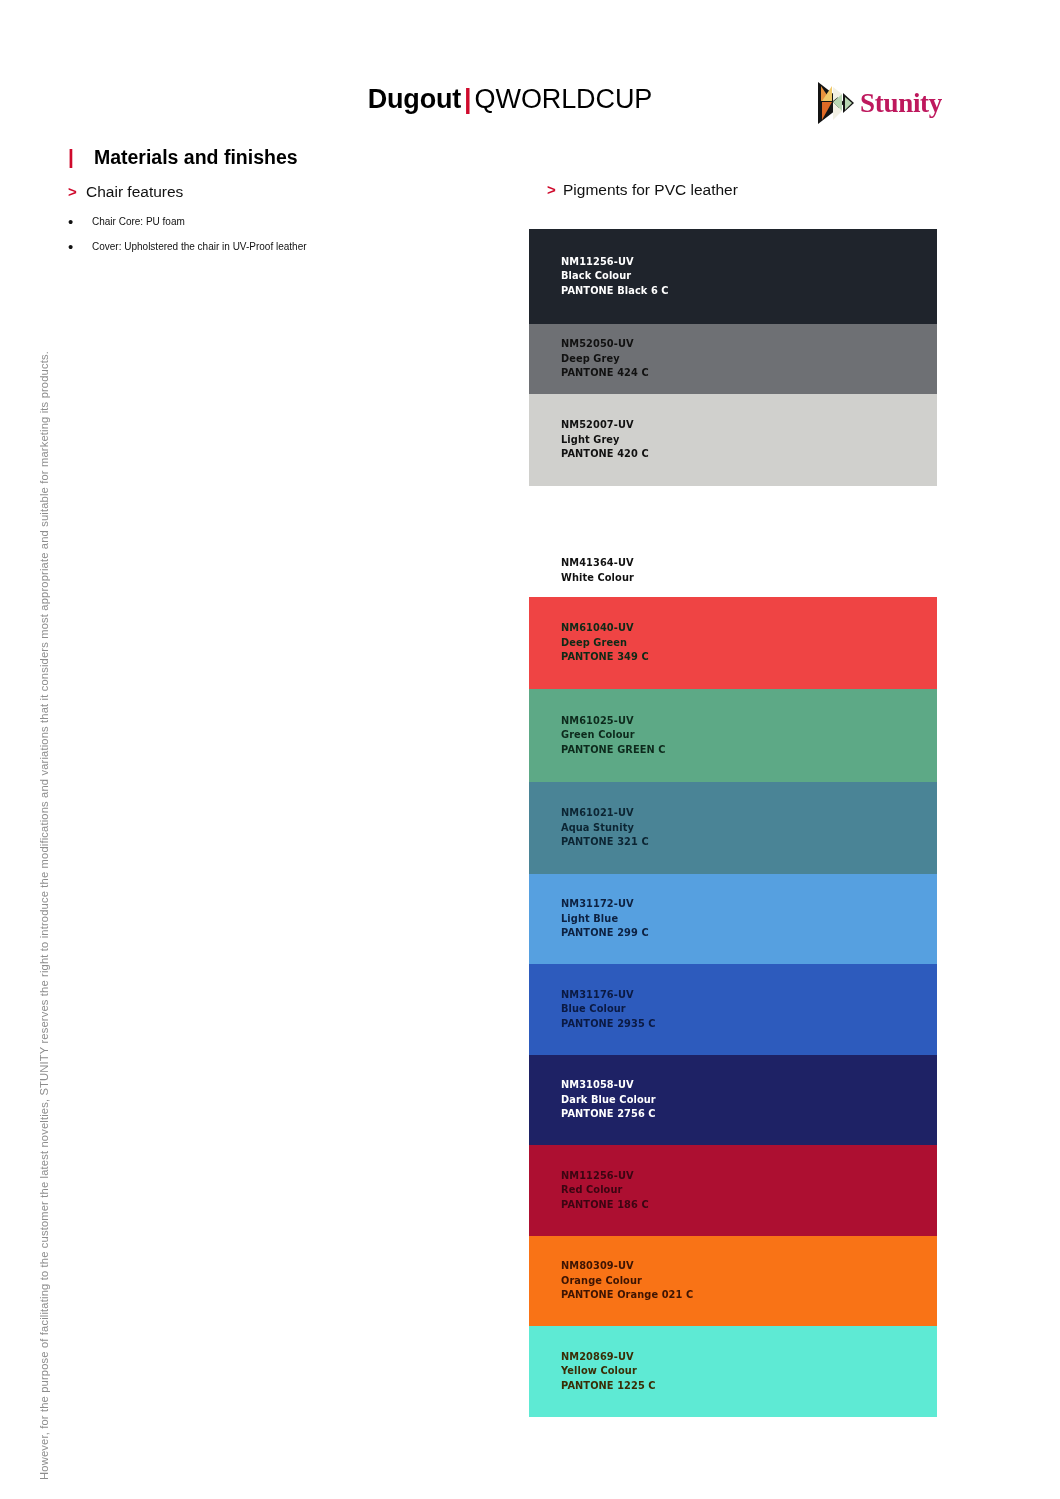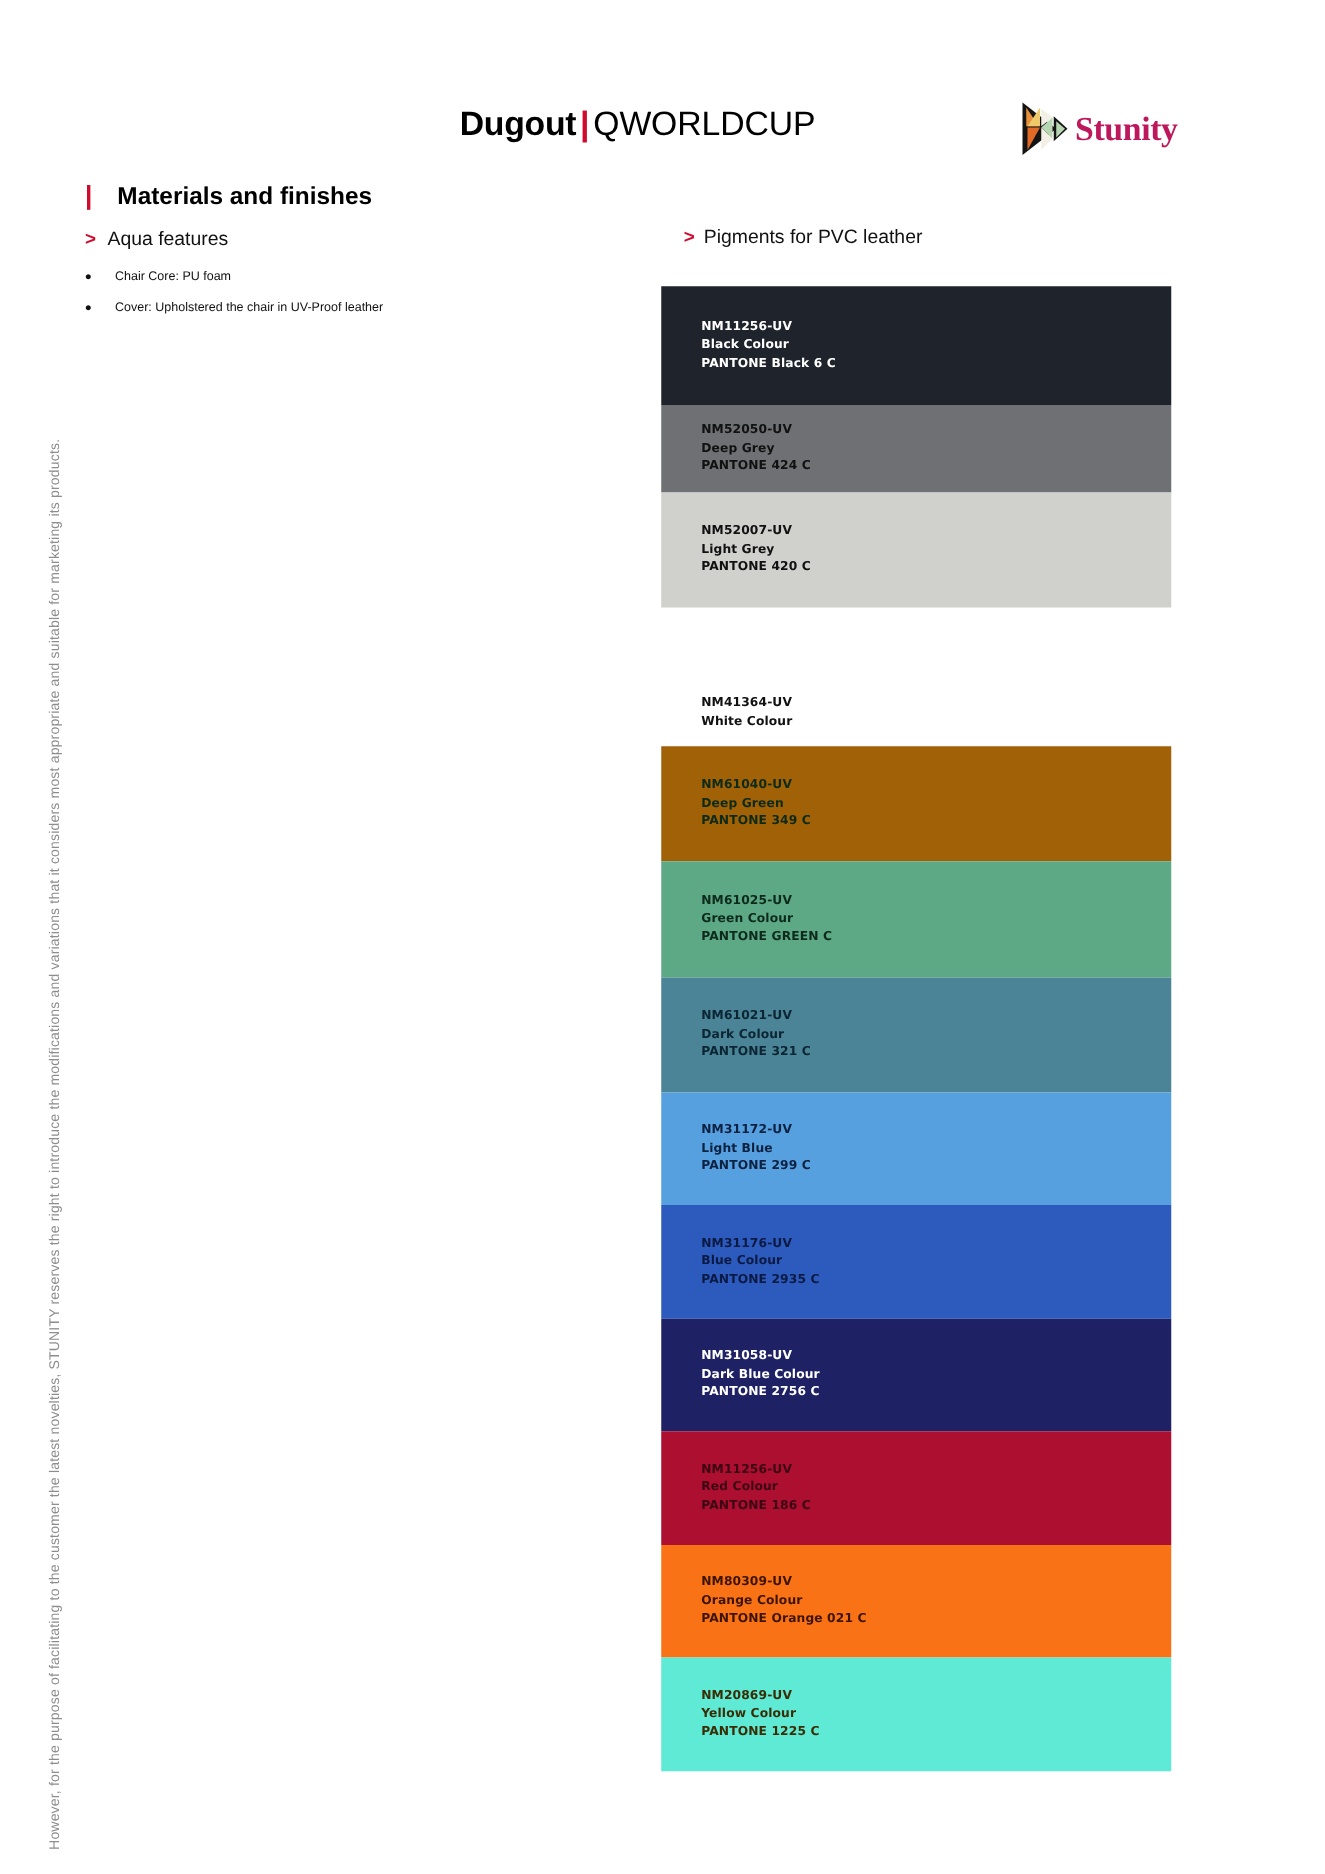--- a/index.html
+++ b/index.html
@@ -236,21 +236,21 @@
 </div>
 
 <div class="section-title">
   <span class="redbar">|</span>
   <span class="stext">Materials and finishes</span>
 </div>
 
 <div class="col-left">
   <div class="sub-head">
     <span class="chev">&gt;</span>
-    <span class="sub-head-text">Aqua features</span>
+    <span class="sub-head-text">Chair features</span>
   </div>
 
   <div class="bullet-row">
     <span class="bullet-dot">•</span>
     <span class="bullet-text">Chair Core: PU foam</span>
   </div>
   <div class="bullet-row">
     <span class="bullet-dot">•</span>
     <span class="bullet-text">Cover: Upholstered the chair in UV-Proof leather</span>
   </div>
@@ -286,38 +286,38 @@
   </div>
 <div class="swatch-stack" id="stack-white">
     <div class="swatch-white-block" style="background: rgb(255, 255, 255);">
       <div class="swatch-labels" style="color: rgb(17, 17, 17);">
         <div>NM41364-UV</div>
         <div>White Colour</div>
       </div>
     </div>
   </div>
 <div class="swatch-stack" id="stack-colors">
-    <div class="swatch" style="background: #a16207; height: 92px;">
+    <div class="swatch" style="background: #ef4444; height: 92px;">
       <div class="swatch-labels" style="color: rgb(13, 42, 22);">
         <div>NM61040-UV</div>
         <div>Deep Green</div>
         <div>PANTONE 349 C</div>
       </div>
     </div>
     <div class="swatch" style="background: rgb(93, 169, 134); height: 93px;">
       <div class="swatch-labels" style="color: rgb(13, 42, 28);">
         <div>NM61025-UV</div>
         <div>Green Colour</div>
         <div>PANTONE GREEN C</div>
       </div>
     </div>
     <div class="swatch" style="background: rgb(74, 132, 150); height: 92px;">
       <div class="swatch-labels" style="color: rgb(12, 37, 51);">
         <div>NM61021-UV</div>
-        <div>Dark Colour</div>
+        <div>Aqua Stunity</div>
         <div>PANTONE 321 C</div>
       </div>
     </div>
     <div class="swatch" style="background: rgb(86, 160, 224); height: 90px;">
       <div class="swatch-labels" style="color: rgb(13, 33, 65);">
         <div>NM31172-UV</div>
         <div>Light Blue</div>
         <div>PANTONE 299 C</div>
       </div>
     </div>

